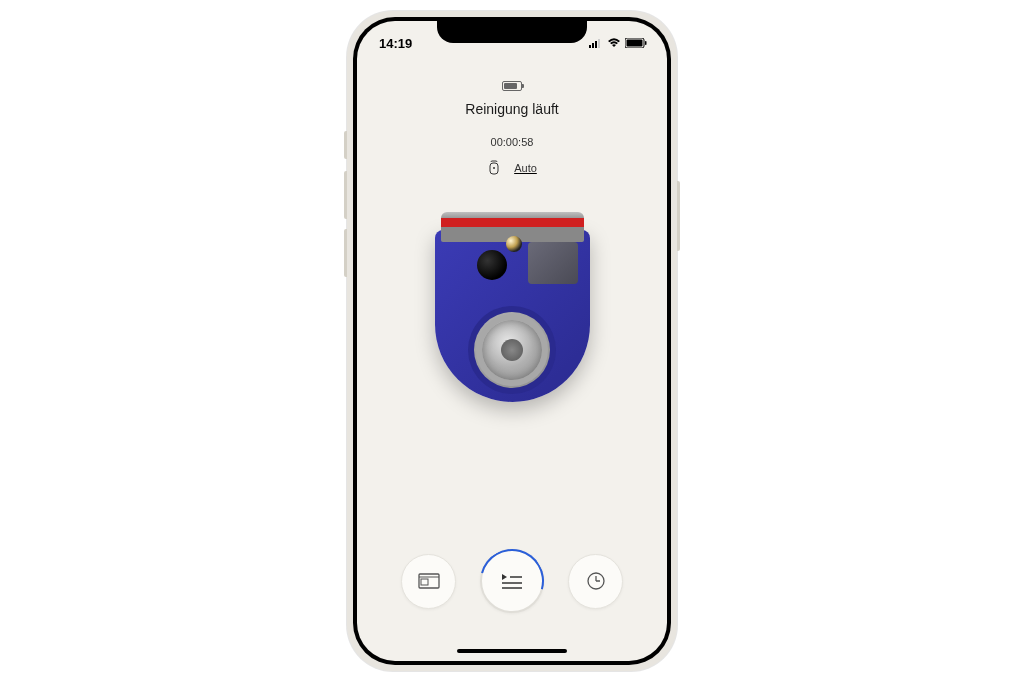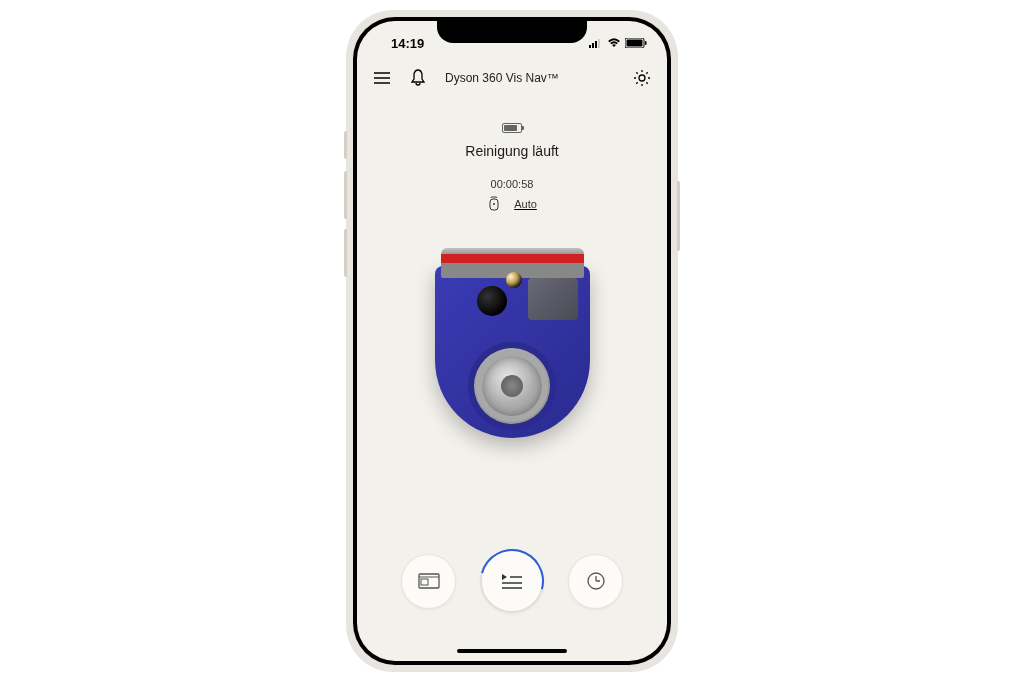--- a/index.html
+++ b/index.html
@@ -88,21 +88,21 @@
     .status-bar {
       display: flex;
       justify-content: space-between;
       align-items: center;
       padding: 8px 20px 0 20px;
       height: 36px;
       font-size: 13px;
       font-weight: 600;
       color: #000;
     }
-    .status-left { margin-left: 14px; }
+    .status-left { margin-left: 2px; }
     .status-right {
       display: flex;
       align-items: center;
       gap: 4px;
     }
     .signal-icon, .wifi-icon, .battery-icon {
       display: inline-flex;
       align-items: center;
     }
     .app-header {
@@ -170,20 +170,21 @@
     }
     .timer {
       font-size: 11px;
       color: #333;
       margin-top: 13px;
     }
     .mode-row {
       display: flex;
       align-items: center;
       gap: 13px;
+      margin-top: 6px;
       text-decoration: underline;
     }
     .mode-icon {
       width: 14px;
       height: 16px;
     }
     .mode-text {
       font-size: 11px;
       color: #333;
     }
@@ -381,44 +382,20 @@
           <span class="battery-icon">
             <svg width="22" height="10" viewBox="0 0 22 10">
                 <rect x="0" y="0" width="19" height="10" rx="2" fill="none" stroke="#000" stroke-width="1"></rect>
                 <rect x="1.5" y="1.5" width="16" height="7" rx="1" fill="#000"></rect>
                 <rect x="20" y="3" width="1.5" height="4" rx="0.7" fill="#000"></rect>
               </svg>
           </span>
         </div>
       </div>
 
-      <div class="app-header">
-        <div class="header-left">
-          <div class="hamburger-icon">
-            <svg width="16" height="12" viewBox="0 0 16 12">
-                <line x1="0" y1="1" x2="16" y2="1" stroke="#000" stroke-width="1.5"></line>
-                <line x1="0" y1="6" x2="16" y2="6" stroke="#000" stroke-width="1.5"></line>
-                <line x1="0" y1="11" x2="16" y2="11" stroke="#000" stroke-width="1.5"></line>
-              </svg>
-          </div>
-          <div class="bell-icon">
-            <svg width="16" height="18" viewBox="0 0 16 18">
-                <path d="M8 1 Q5 1 4 5 L4 10 L2 13 L14 13 L12 10 L12 5 Q11 1 8 1 Z" fill="none" stroke="#000" stroke-width="1.3"></path>
-                <path d="M6 14 Q6 16 8 16 Q10 16 10 14" fill="none" stroke="#000" stroke-width="1.3"></path>
-              </svg>
-          </div>
-          <div class="device-name">Dyson 360 Vis Nav™</div>
-        </div>
-        <div class="gear-icon">
-          <svg width="18" height="18" viewBox="0 0 18 18">
-              <circle cx="9" cy="9" r="3" fill="none" stroke="#000" stroke-width="1.3"></circle>
-              <path d="M9 1 L9 3 M9 15 L9 17 M1 9 L3 9 M15 9 L17 9 M3.3 3.3 L4.7 4.7 M13.3 13.3 L14.7 14.7 M3.3 14.7 L4.7 13.3 M13.3 4.7 L14.7 3.3" stroke="#000" stroke-width="1.3"></path>
-            </svg>
-        </div>
-      </div>
 
       <div class="status-section">
         <div class="small-battery">
           <div class="small-battery-fill"></div>
         </div>
         <div class="status-title">Reinigung läuft</div>
         <div class="timer">00:00:58</div>
         <div class="mode-row">
           <span class="mode-icon">
             <svg width="14" height="16" viewBox="0 0 14 16">

